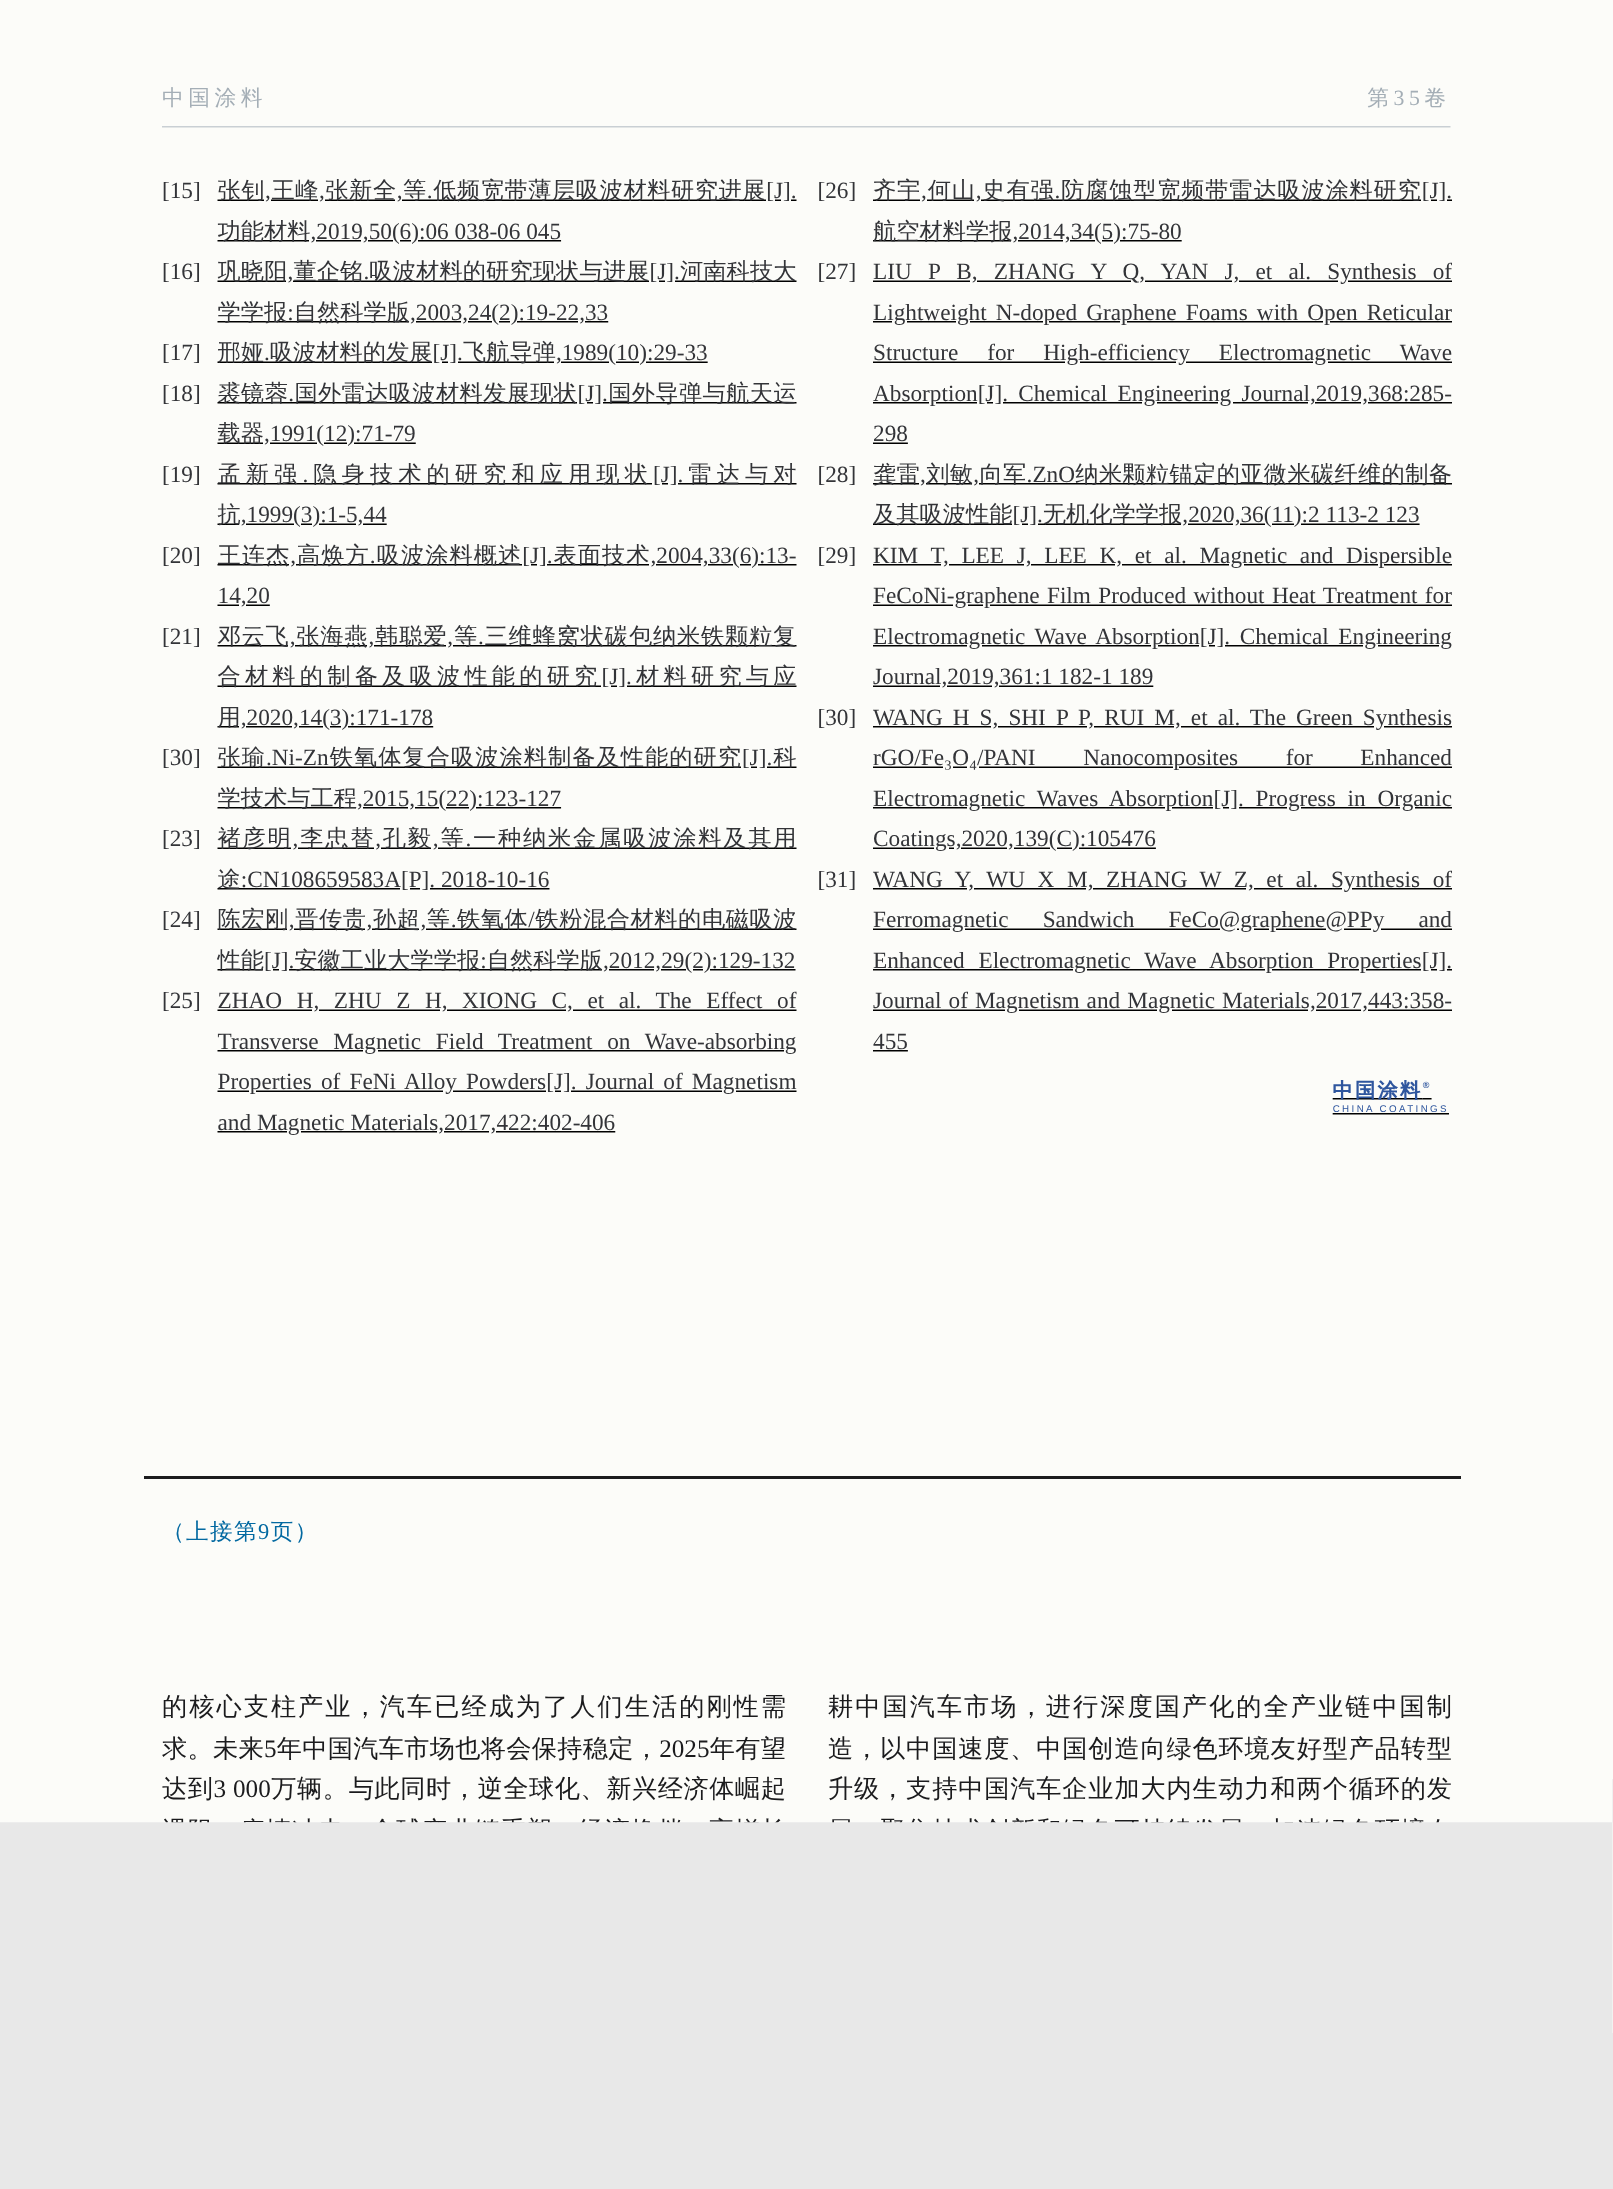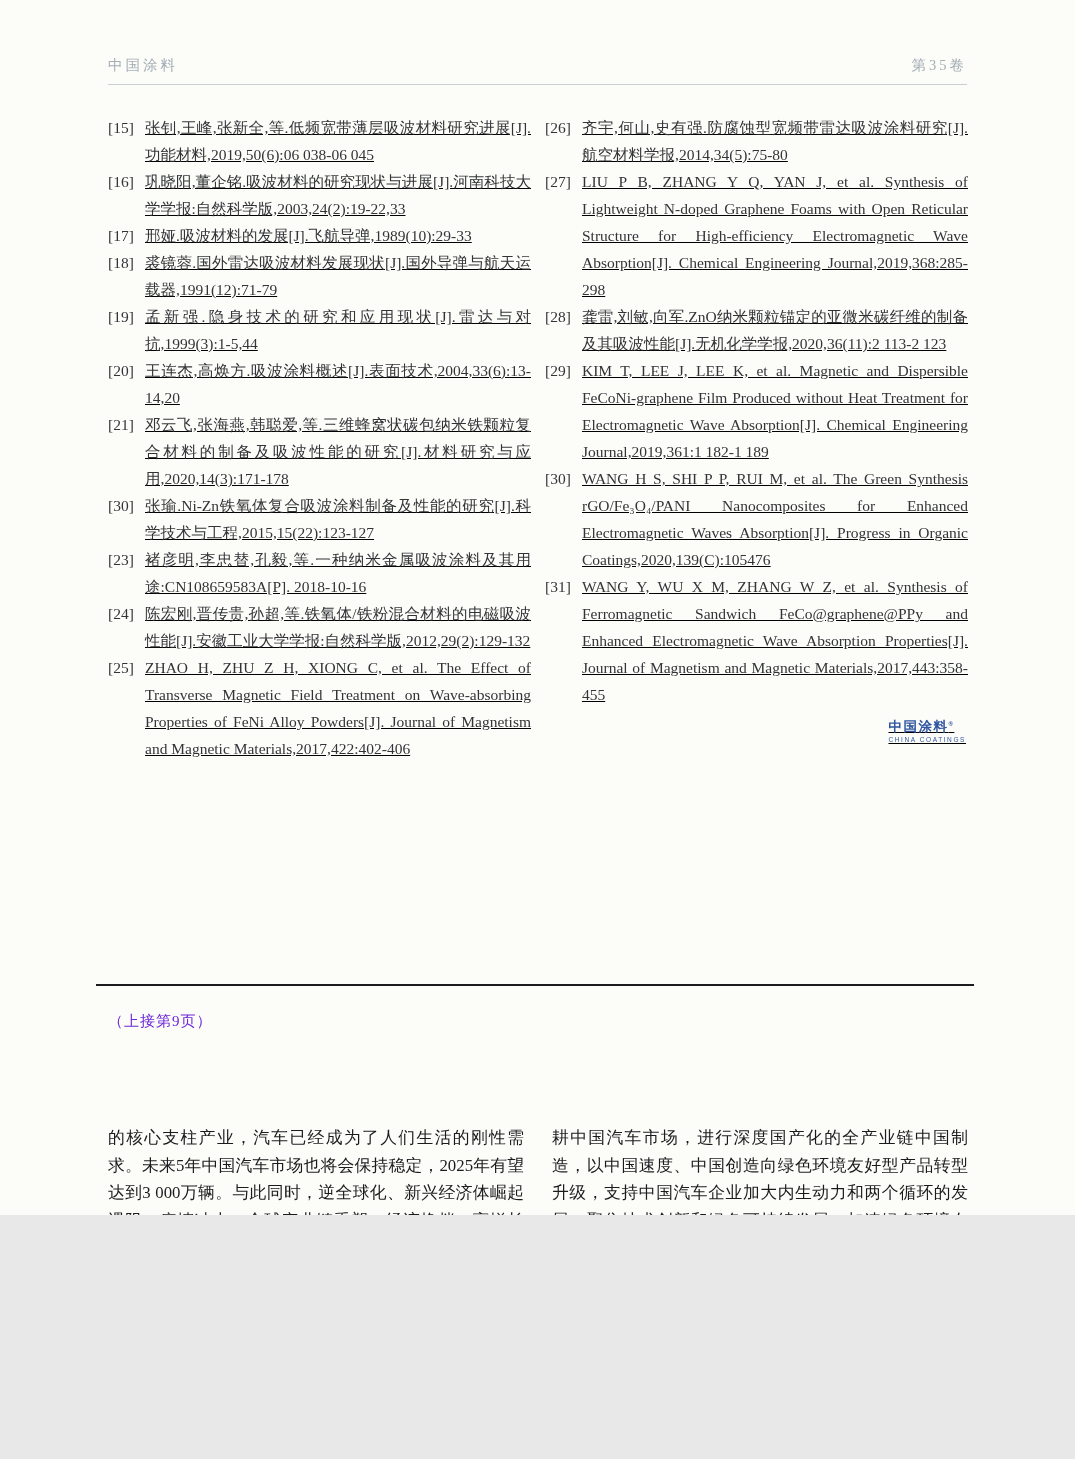--- a/index.html
+++ b/index.html
@@ -31,21 +31,21 @@
   .logo-cn sup { font-size:6px; vertical-align:super; }
   .logo-en { font-size:6.5px; letter-spacing:1.6px; margin-top:1px;
     font-family:"Liberation Sans",sans-serif; white-space:nowrap; }
   .refs-logo-wrap { margin-top:12px; display:flex; justify-content:flex-end;
     padding-right:2px; }
 
   
   .mid-rule { position:absolute; top:984px; left:96px; width:878px;
     height:2px; background:#1c1c1e; }
   .continuation { position:absolute; top:1012px; left:108px;
-    font-size:15px; color:#6d28d9; letter-spacing:1px; }
+    font-size:15px; color:#0369a1; letter-spacing:1px; }
 
   
   .body-cols { position:absolute; top:1124px; left:108px; width:860px;
     display:flex; gap:28px; }
   .body-col { width:422px; font-size:16.8px; line-height:27.5px;
     color:#1b1b1d; text-align:justify; position:relative; }
   .body-logo { position:absolute; right:0; bottom:1px; }
 
   
   .footer { position:absolute; top:1382px; left:106px;

